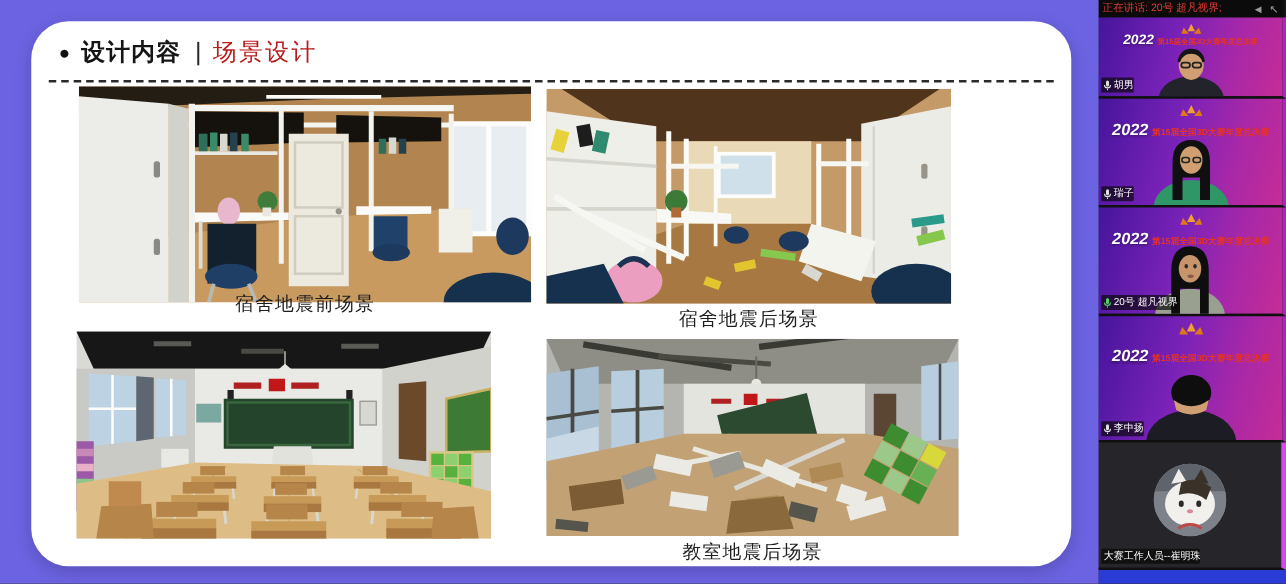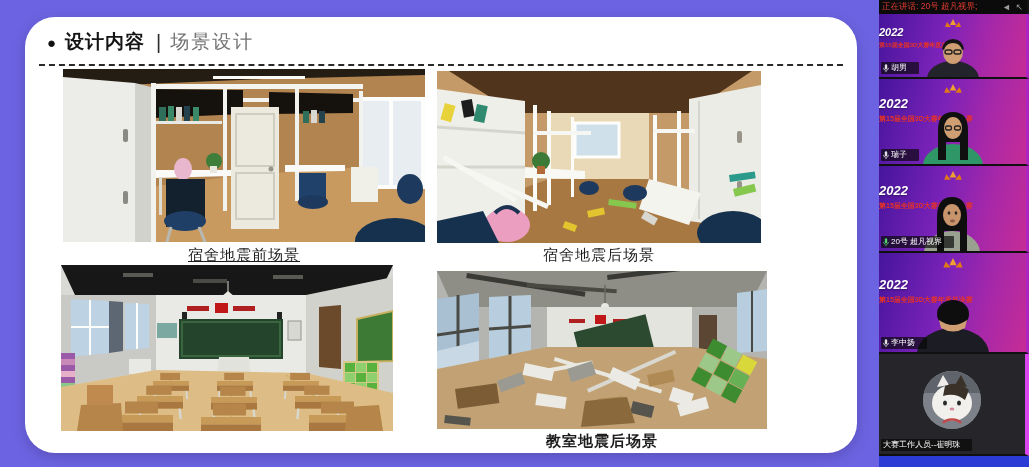--- a/index.html
+++ b/index.html
@@ -6,64 +6,64 @@
   body { font-family:"Liberation Sans", sans-serif; background:#000; }
   #stage { position:relative; width:1029px; height:467px; background:#6c63e2; overflow:hidden; }
 
   
   .slide-card { position:absolute; left:25px; top:17px; width:832px; height:436px;
     background:#ffffff; border-radius:30px; box-shadow:0 4px 14px rgba(0,0,0,.18); }
   .title-row { position:absolute; left:22px; top:12px; display:flex; align-items:center; gap:9px; }
   .title-bullet { font-size:15px; color:#111; line-height:1; }
   .title-main { font-size:19px; font-weight:bold; color:#151515; letter-spacing:1px; }
   .title-sep { font-size:20px; color:#2a2a2a; font-weight:400; margin-left:2px; }
-  .title-sub { font-size:19px; color:#737373; letter-spacing:2px; }
+  .title-sub { font-size:19px; color:#b91c1c; letter-spacing:2px; }
   .dash-line { position:absolute; left:14px; top:47px; width:804px; border-top:2px dashed #2a2a2a; }
 
   .img-box { position:absolute; overflow:hidden; }
   .img-box svg { display:block; width:100%; height:100%; }
   .cap { position:absolute; text-align:center; font-size:15px; color:#1d1d1d; font-weight:500; letter-spacing:1px; }
 
   #img-dorm-before { left:38px; top:52px; width:362px; height:173px; }
   #img-dorm-after  { left:412px; top:54px; width:324px; height:172px; }
   #img-class-before{ left:36px; top:248px; width:332px; height:166px; }
   #img-class-after { left:412px; top:254px; width:330px; height:158px; }
-  #cap-dorm-before { left:38px;  top:229px; width:362px;text-decoration:underline; }
+  #cap-dorm-before { left:38px;  top:217px; width:362px; }
   #cap-dorm-after  { left:412px; top:229px; width:324px; }
   #cap-class-before{ left:36px;  top:415px; width:332px; }
-  #cap-class-after { left:412px; top:415px; width:330px;font-weight:bold; }
+  #cap-class-after { left:412px; top:415px; width:330px; }
 
   
   #sidebar { position:absolute; left:879px; top:0; width:150px; height:467px; background:#141414; }
   .topbar { position:absolute; left:0; top:0; width:148px; height:14px; background:#0b0b0b;
     display:flex; align-items:center; padding:0 3px; }
   .topbar .status { flex:1; color:#e03b30; font-size:8.5px; white-space:nowrap; overflow:hidden; }
   .topbar .arrows { color:#9a9a9a; font-size:9px; letter-spacing:1px; cursor:pointer; }
 
   .vtile { position:absolute; left:0; width:150px; overflow:hidden;
     background:linear-gradient(105deg,#46159c 0%,#7a22b8 42%,#a828a8 72%,#c62c96 100%);
     border-right:3px solid #ae24c2; border-bottom:2px solid #101010; }
   #vtile-1 { top:14px;  height:65px; }
   #vtile-2 { top:79px;  height:87px; }
   #vtile-3 { top:166px; height:87px; }
   #vtile-4 { top:253px; height:101px; }
   #vtile-5 { top:354px; height:102px; background:#26262a; border-right:4px solid #d946ef; }
   .blue-strip { position:absolute; left:0; top:456px; width:150px; height:11px; background:#2b3cd6; }
 
   .logo { position:absolute; left:50%; transform:translateX(-50%); top:5px; }
   .banner-row { position:absolute; top:17px; width:100%; display:flex; justify-content:center;
-    align-items:baseline; gap:3px; white-space:nowrap;flex-direction:column; }
+    align-items:baseline; gap:3px; white-space:nowrap; }
   #vtile-1 .banner-row { top:12px; }
   .b-year { color:#fff; font-weight:bold; font-style:italic; font-size:13px; text-shadow:0 1px 2px rgba(0,0,0,.4); }
   .b-title { color:#e63226; font-size:7px; font-weight:bold; }
   #vtile-1 .b-year { font-size:11px; } #vtile-1 .b-title { font-size:6px; }
 
   .person { position:absolute; bottom:-2px; left:50%; transform:translateX(-50%); }
   .vlabel { position:absolute; left:2px; bottom:3px; background:rgba(8,8,8,.68); color:#fff;
-    font-size:8px; line-height:10px; padding:1px 12px 1px 2px; display:flex; align-items:center; gap:2px;
+    font-size:8px; line-height:10px; padding:1px 0 1px 2px; display:flex; align-items:center; gap:2px;
     border-radius:1px; white-space:nowrap; max-width:142px; overflow:hidden; }
   .mic { width:6px; height:9px; }
   .avatar-wrap { position:absolute; left:50%; top:46%; transform:translate(-50%,-50%);
     width:58px; height:58px; border-radius:50%; overflow:hidden; background:#7d828a; }
 </style>
 </head>
 <body>
 
 <div id="stage">
 

